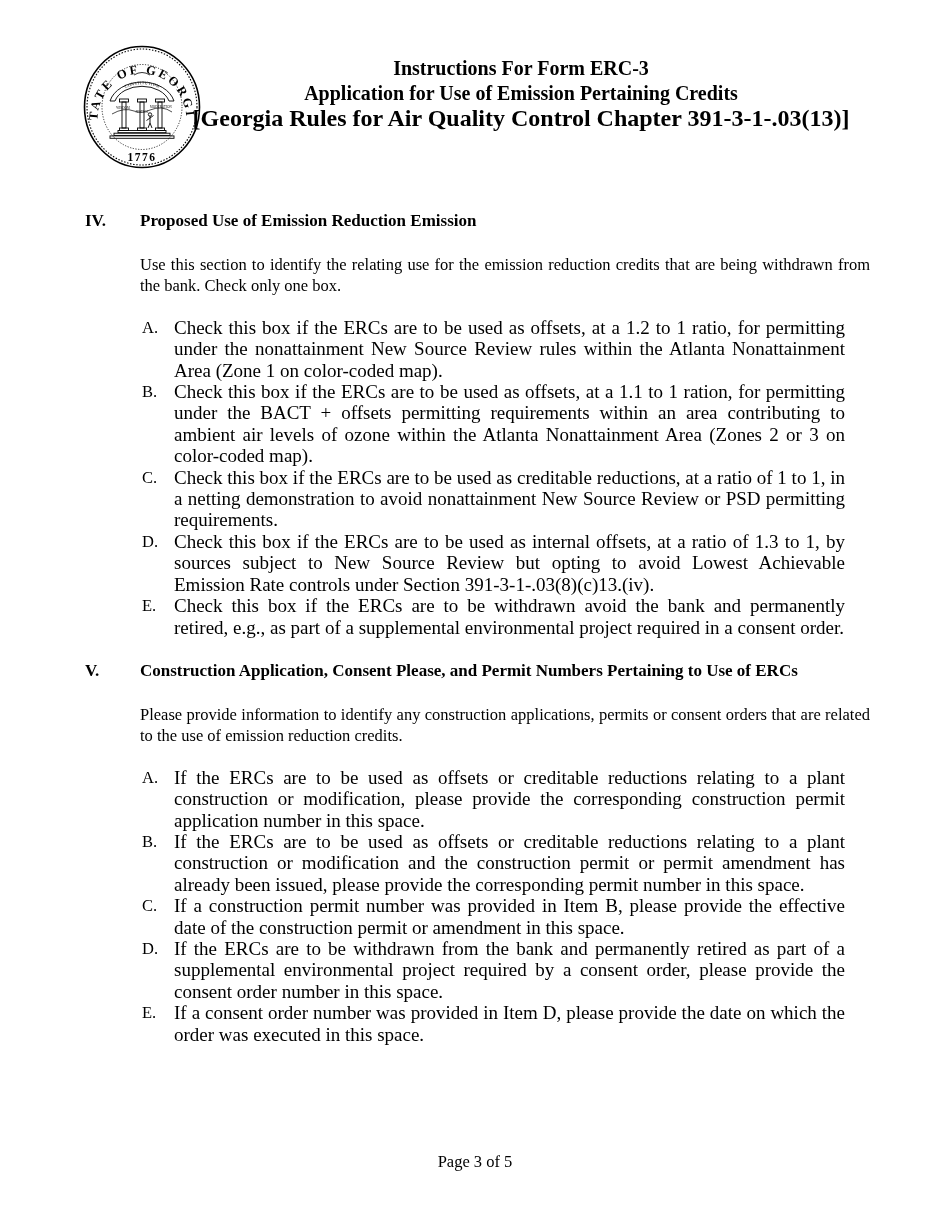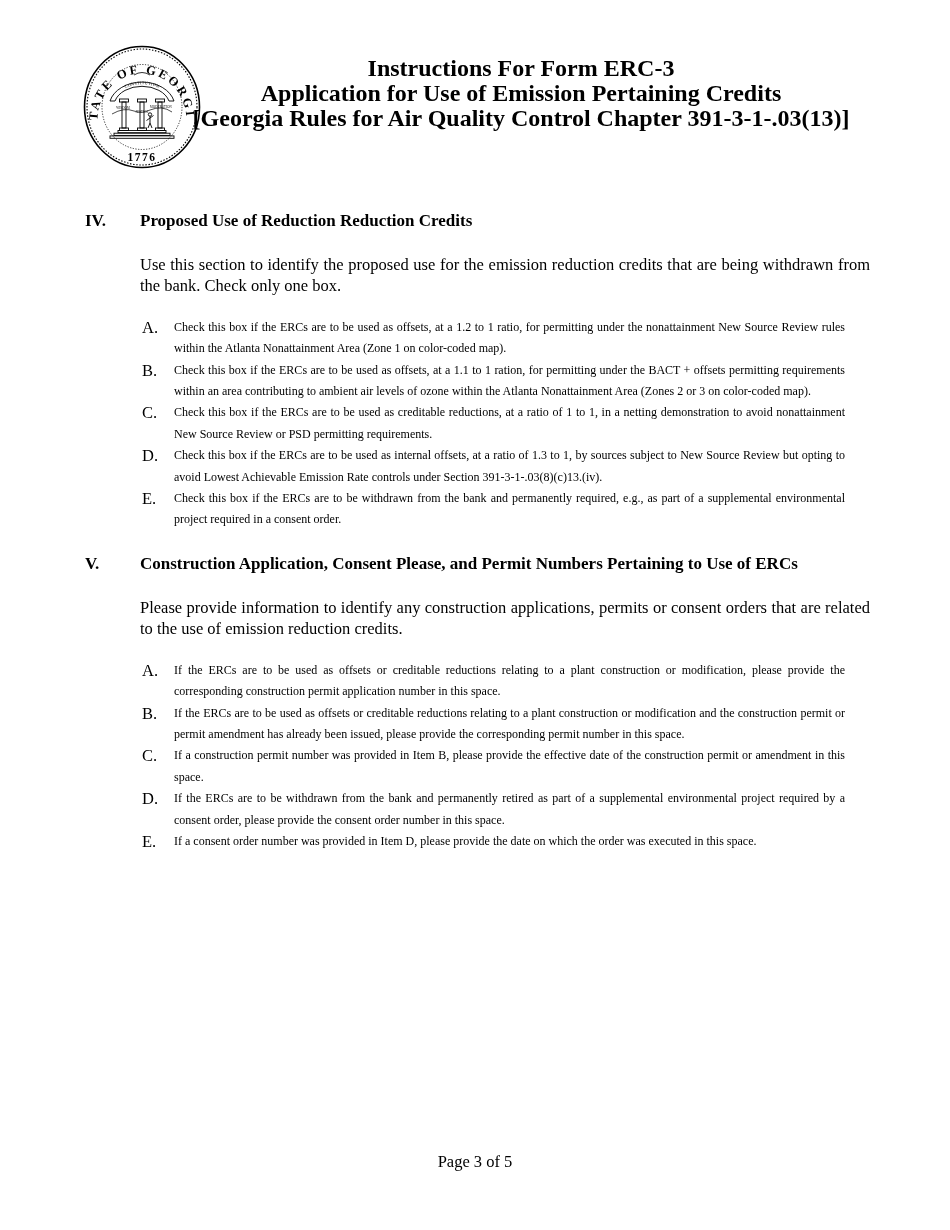--- a/index.html
+++ b/index.html
@@ -22,21 +22,21 @@
     height: 126px;
   }
   .title-block {
     position: absolute;
     left: 156px;
     top: 56px;
     width: 730px;
     text-align: center;
     font-weight: bold;
   }
-  .title-line1, .title-line2 { font-size: 24px; line-height: 25px; }
+  .title-line1, .title-line2 { font-size: 20px; line-height: 25px; }
   .title-line3 { font-size: 24px; line-height: 24px; }
 
   
   .content {
     position: absolute;
     left: 85px;
     top: 210px;
     width: 785px;
   }
   .section + .section { margin-top: 22px; }
@@ -59,21 +59,21 @@
   .item { display: flex; }
   .item-letter {
     flex: none;
     width: 32px;
     font-size: 16.5px;
     line-height: 21.4px;
   }
   .item-text {
     flex: none;
     width: 671px;
-    font-size: 12px;
+    font-size: 19px;
     line-height: 21.4px;
     text-align: justify;
   }
 
   
   .footer {
     position: absolute;
     top: 1151px;
     left: 0;
     width: 950px;
@@ -144,43 +144,43 @@
     <div class="title-line1">Instructions For Form ERC-3</div>
     <div class="title-line2">Application for Use of Emission Pertaining Credits</div>
     <div class="title-line3">[Georgia Rules for Air Quality Control Chapter 391-3-1-.03(13)]</div>
   </div>
 
   <div class="content">
 
     <div class="section">
       <div class="sec-head">
         <span class="sec-numeral">IV.</span>
-        <span class="sec-title">Proposed Use of Reduction Reduction Credits</span>
-      </div>
-      <p class="intro">Use this section to identify the proposed use for the emission reduction credits that are being withdrawn from the bank.  Check only one box.</p>
+        <span class="sec-title">Proposed Use of Emission Reduction Emission</span>
+      </div>
+      <p class="intro">Use this section to identify the relating use for the emission reduction credits that are being withdrawn from the bank.  Check only one box.</p>
       <div class="list">
         <div class="item">
           <span class="item-letter">A.</span>
           <span class="item-text">Check this box if the ERCs are to be used as offsets, at a 1.2 to 1 ratio, for permitting under the nonattainment New Source Review rules within the Atlanta Nonattainment Area (Zone 1 on color-coded map).</span>
         </div>
         <div class="item">
           <span class="item-letter">B.</span>
           <span class="item-text">Check this box if the ERCs are to be used as offsets, at a 1.1 to 1 ration, for permitting under the BACT + offsets permitting requirements within an area contributing to ambient air levels of ozone within the Atlanta Nonattainment Area (Zones 2 or 3 on color-coded map).</span>
         </div>
         <div class="item">
           <span class="item-letter">C.</span>
           <span class="item-text">Check this box if the ERCs are to be used as creditable reductions, at a ratio of 1 to 1, in a netting demonstration to avoid nonattainment New Source Review or PSD permitting requirements.</span>
         </div>
         <div class="item">
           <span class="item-letter">D.</span>
           <span class="item-text">Check this box if the ERCs are to be used as internal offsets, at a ratio of 1.3 to 1, by sources subject to New Source Review but opting to avoid Lowest Achievable Emission Rate controls under Section 391-3-1-.03(8)(c)13.(iv).</span>
         </div>
         <div class="item">
           <span class="item-letter">E.</span>
-          <span class="item-text">Check this box if the ERCs are to be withdrawn from the bank and permanently required, e.g., as part of a supplemental environmental project required in a consent order.</span>
+          <span class="item-text">Check this box if the ERCs are to be withdrawn avoid the bank and permanently retired, e.g., as part of a supplemental environmental project required in a consent order.</span>
         </div>
       </div>
     </div>
 
     <div class="section">
       <div class="sec-head">
         <span class="sec-numeral">V.</span>
         <span class="sec-title">Construction Application, Consent Please, and Permit Numbers Pertaining to Use of ERCs</span>
       </div>
       <p class="intro">Please provide information to identify any construction applications, permits or consent orders that are related to the use of emission reduction credits.</p>

